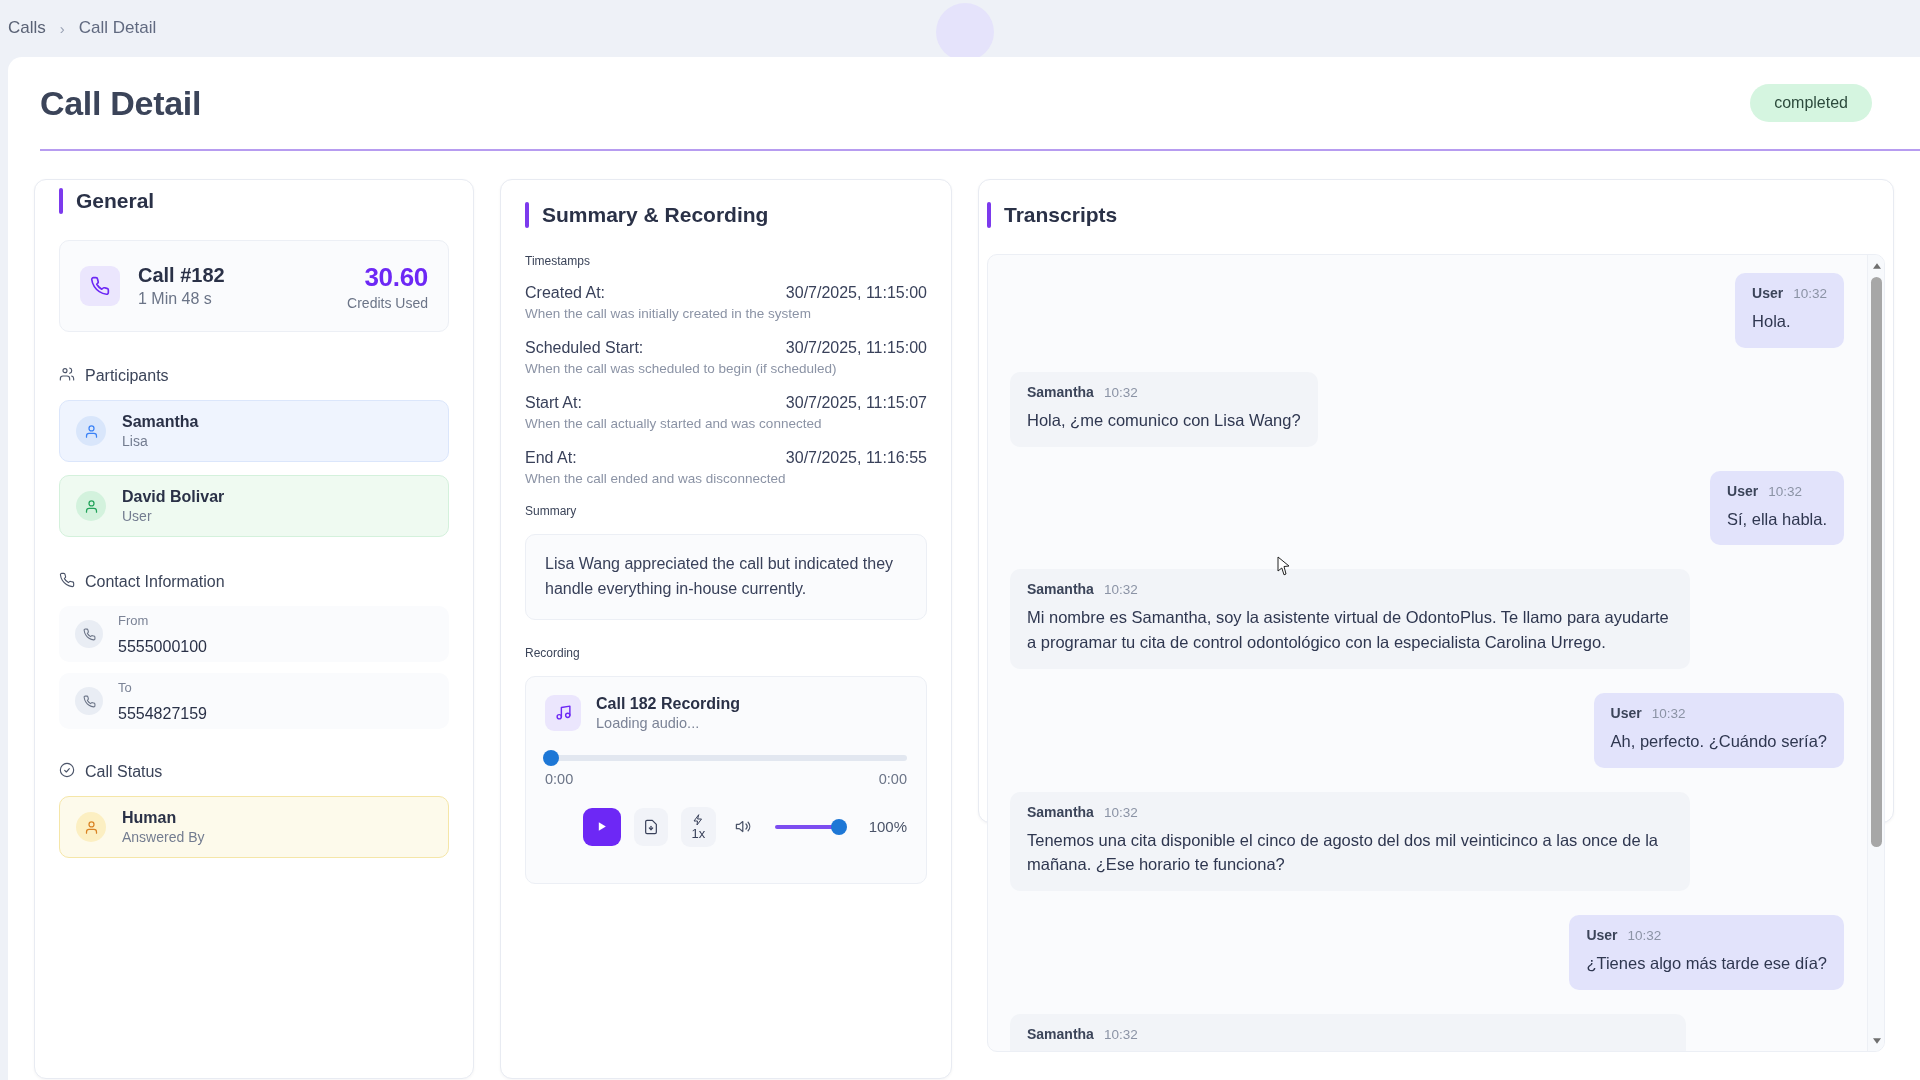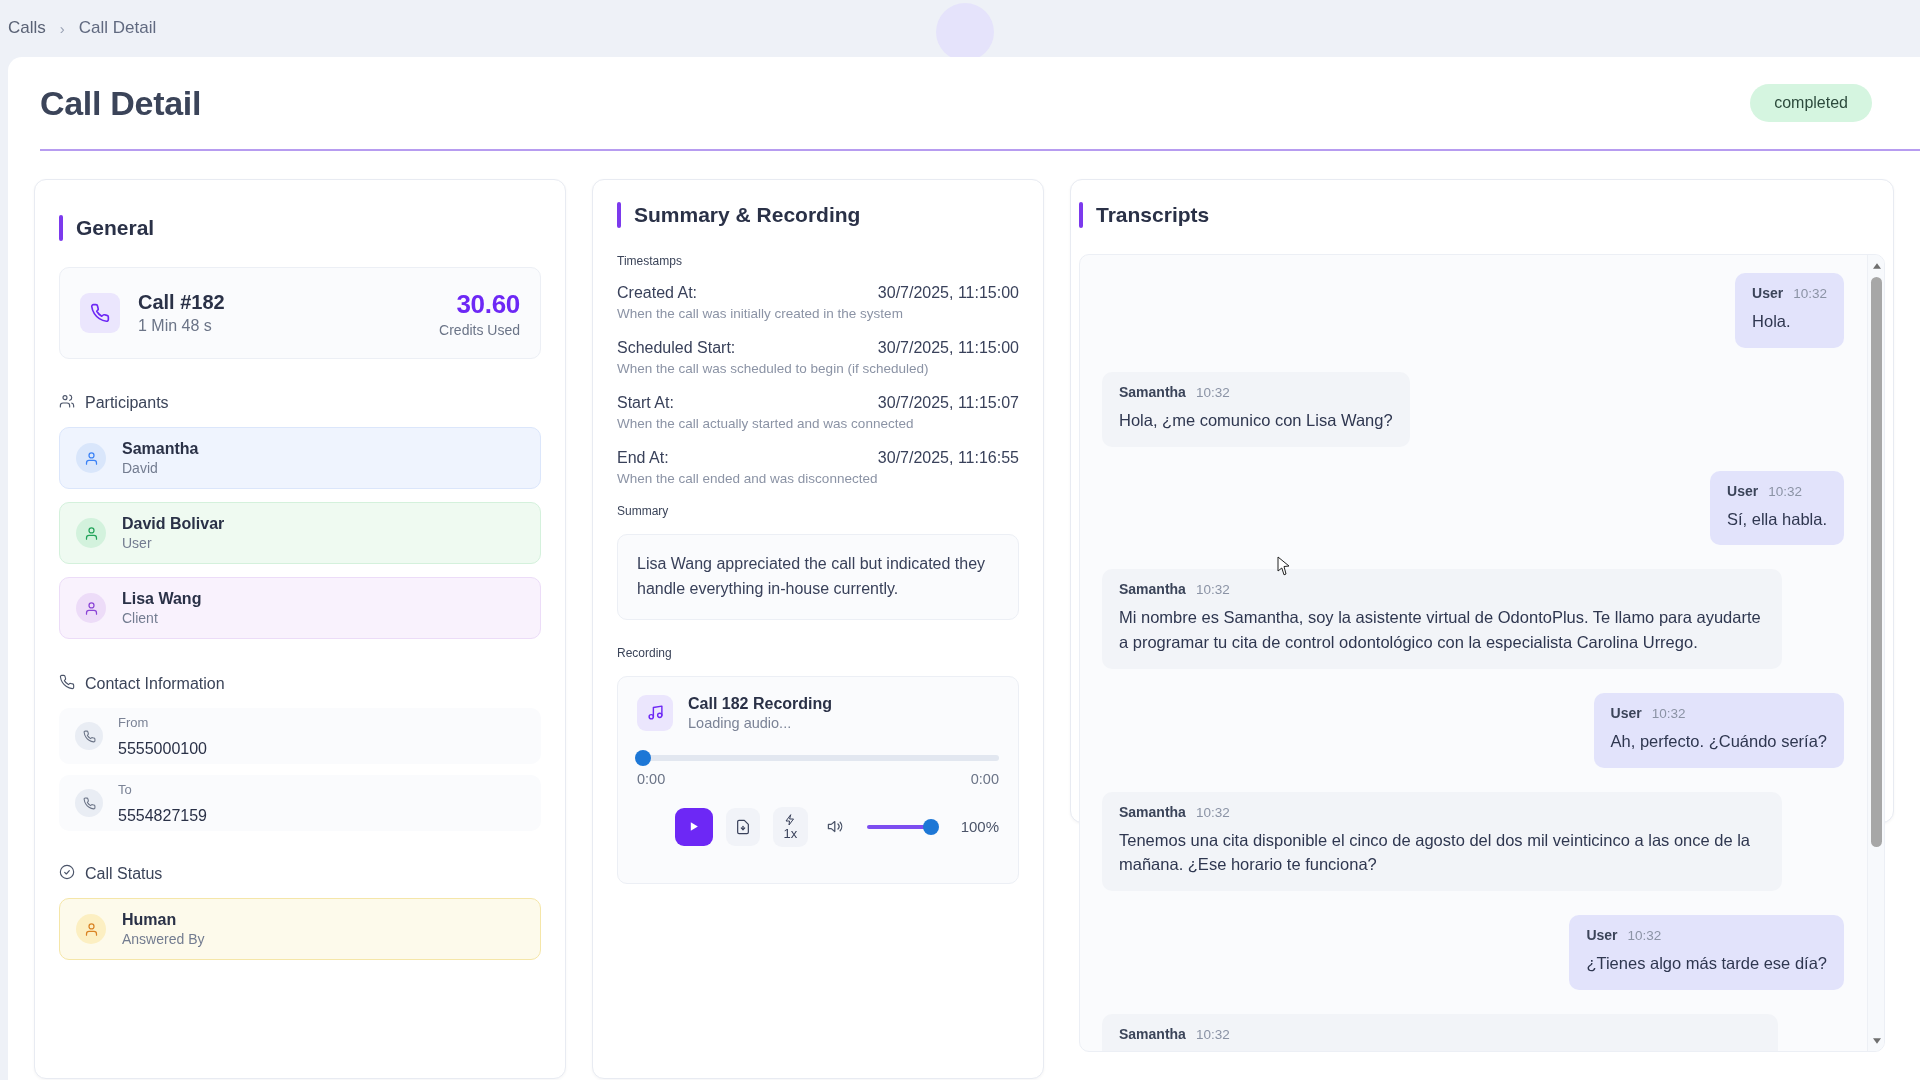--- a/index.html
+++ b/index.html
@@ -97,21 +97,21 @@
     display: flex;
     gap: 26px;
     padding: 30px 26px 0 26px;
   }
   .card {
     background: #ffffff;
     border: 1px solid #e8ebf2;
     border-radius: 12px;
     box-shadow: 0 1px 3px rgba(24,32,52,0.045);
   }
-  .col-general { width: 532px; height: 900px; padding: 35px 24px; }
+  .col-general { width: 440px; height: 900px; padding: 8px 24px; }
   .col-summary { width: 452px; height: 900px; padding: 22px 24px; }
   .col-transcripts { flex: 1; height: 644px; padding: 22px 8px; }
 
   .section-title {
     display: flex;
     align-items: center;
     gap: 13px;
     font-size: 21px;
     font-weight: bold;
     color: #2a3147;
@@ -418,49 +418,37 @@
 
         <div class="person p-agent">
           <span class="avatar">
             <svg width="15" height="15" viewBox="0 0 24 24" fill="none" stroke="#3b82f6" stroke-width="2" stroke-linecap="round" stroke-linejoin="round">
                 <path d="M20 21v-2a4 4 0 0 0-4-4H8a4 4 0 0 0-4 4v2"></path>
                 <circle cx="12" cy="7" r="4"></circle>
               </svg>
           </span>
           <div class="ptext">
             <div class="pname">Samantha</div>
-            <div class="prole">David</div>
+            <div class="prole">Lisa</div>
           </div>
         </div>
 
         <div class="person p-user">
           <span class="avatar">
             <svg width="15" height="15" viewBox="0 0 24 24" fill="none" stroke="#22a35a" stroke-width="2" stroke-linecap="round" stroke-linejoin="round">
                 <path d="M20 21v-2a4 4 0 0 0-4-4H8a4 4 0 0 0-4 4v2"></path>
                 <circle cx="12" cy="7" r="4"></circle>
               </svg>
           </span>
           <div class="ptext">
             <div class="pname">David Bolivar</div>
             <div class="prole">User</div>
           </div>
         </div>
 
-        <div class="person p-client">
-          <span class="avatar">
-            <svg width="15" height="15" viewBox="0 0 24 24" fill="none" stroke="#8b44d6" stroke-width="2" stroke-linecap="round" stroke-linejoin="round">
-                <path d="M20 21v-2a4 4 0 0 0-4-4H8a4 4 0 0 0-4 4v2"></path>
-                <circle cx="12" cy="7" r="4"></circle>
-              </svg>
-          </span>
-          <div class="ptext">
-            <div class="pname">Lisa Wang</div>
-            <div class="prole">Client</div>
-          </div>
-        </div>
 
         <div class="spacer-22"></div>
 
         <div class="sub-head">
           <span>
             <svg width="16" height="16" viewBox="0 0 24 24" fill="none" stroke="#4b5469" stroke-width="1.7" stroke-linecap="round" stroke-linejoin="round">
                 <path d="M22 16.9v3a2 2 0 0 1-2.2 2 19.8 19.8 0 0 1-8.6-3.1 19.5 19.5 0 0 1-6-6A19.8 19.8 0 0 1 2.1 4.2 2 2 0 0 1 4.1 2h3a2 2 0 0 1 2 1.7c.1 1 .4 1.9.7 2.8a2 2 0 0 1-.5 2.1L8.1 9.9a16 16 0 0 0 6 6l1.3-1.2a2 2 0 0 1 2.1-.5c.9.3 1.8.6 2.8.7a2 2 0 0 1 1.7 2z"></path>
               </svg>
           </span>
           <span>Contact Information</span>

